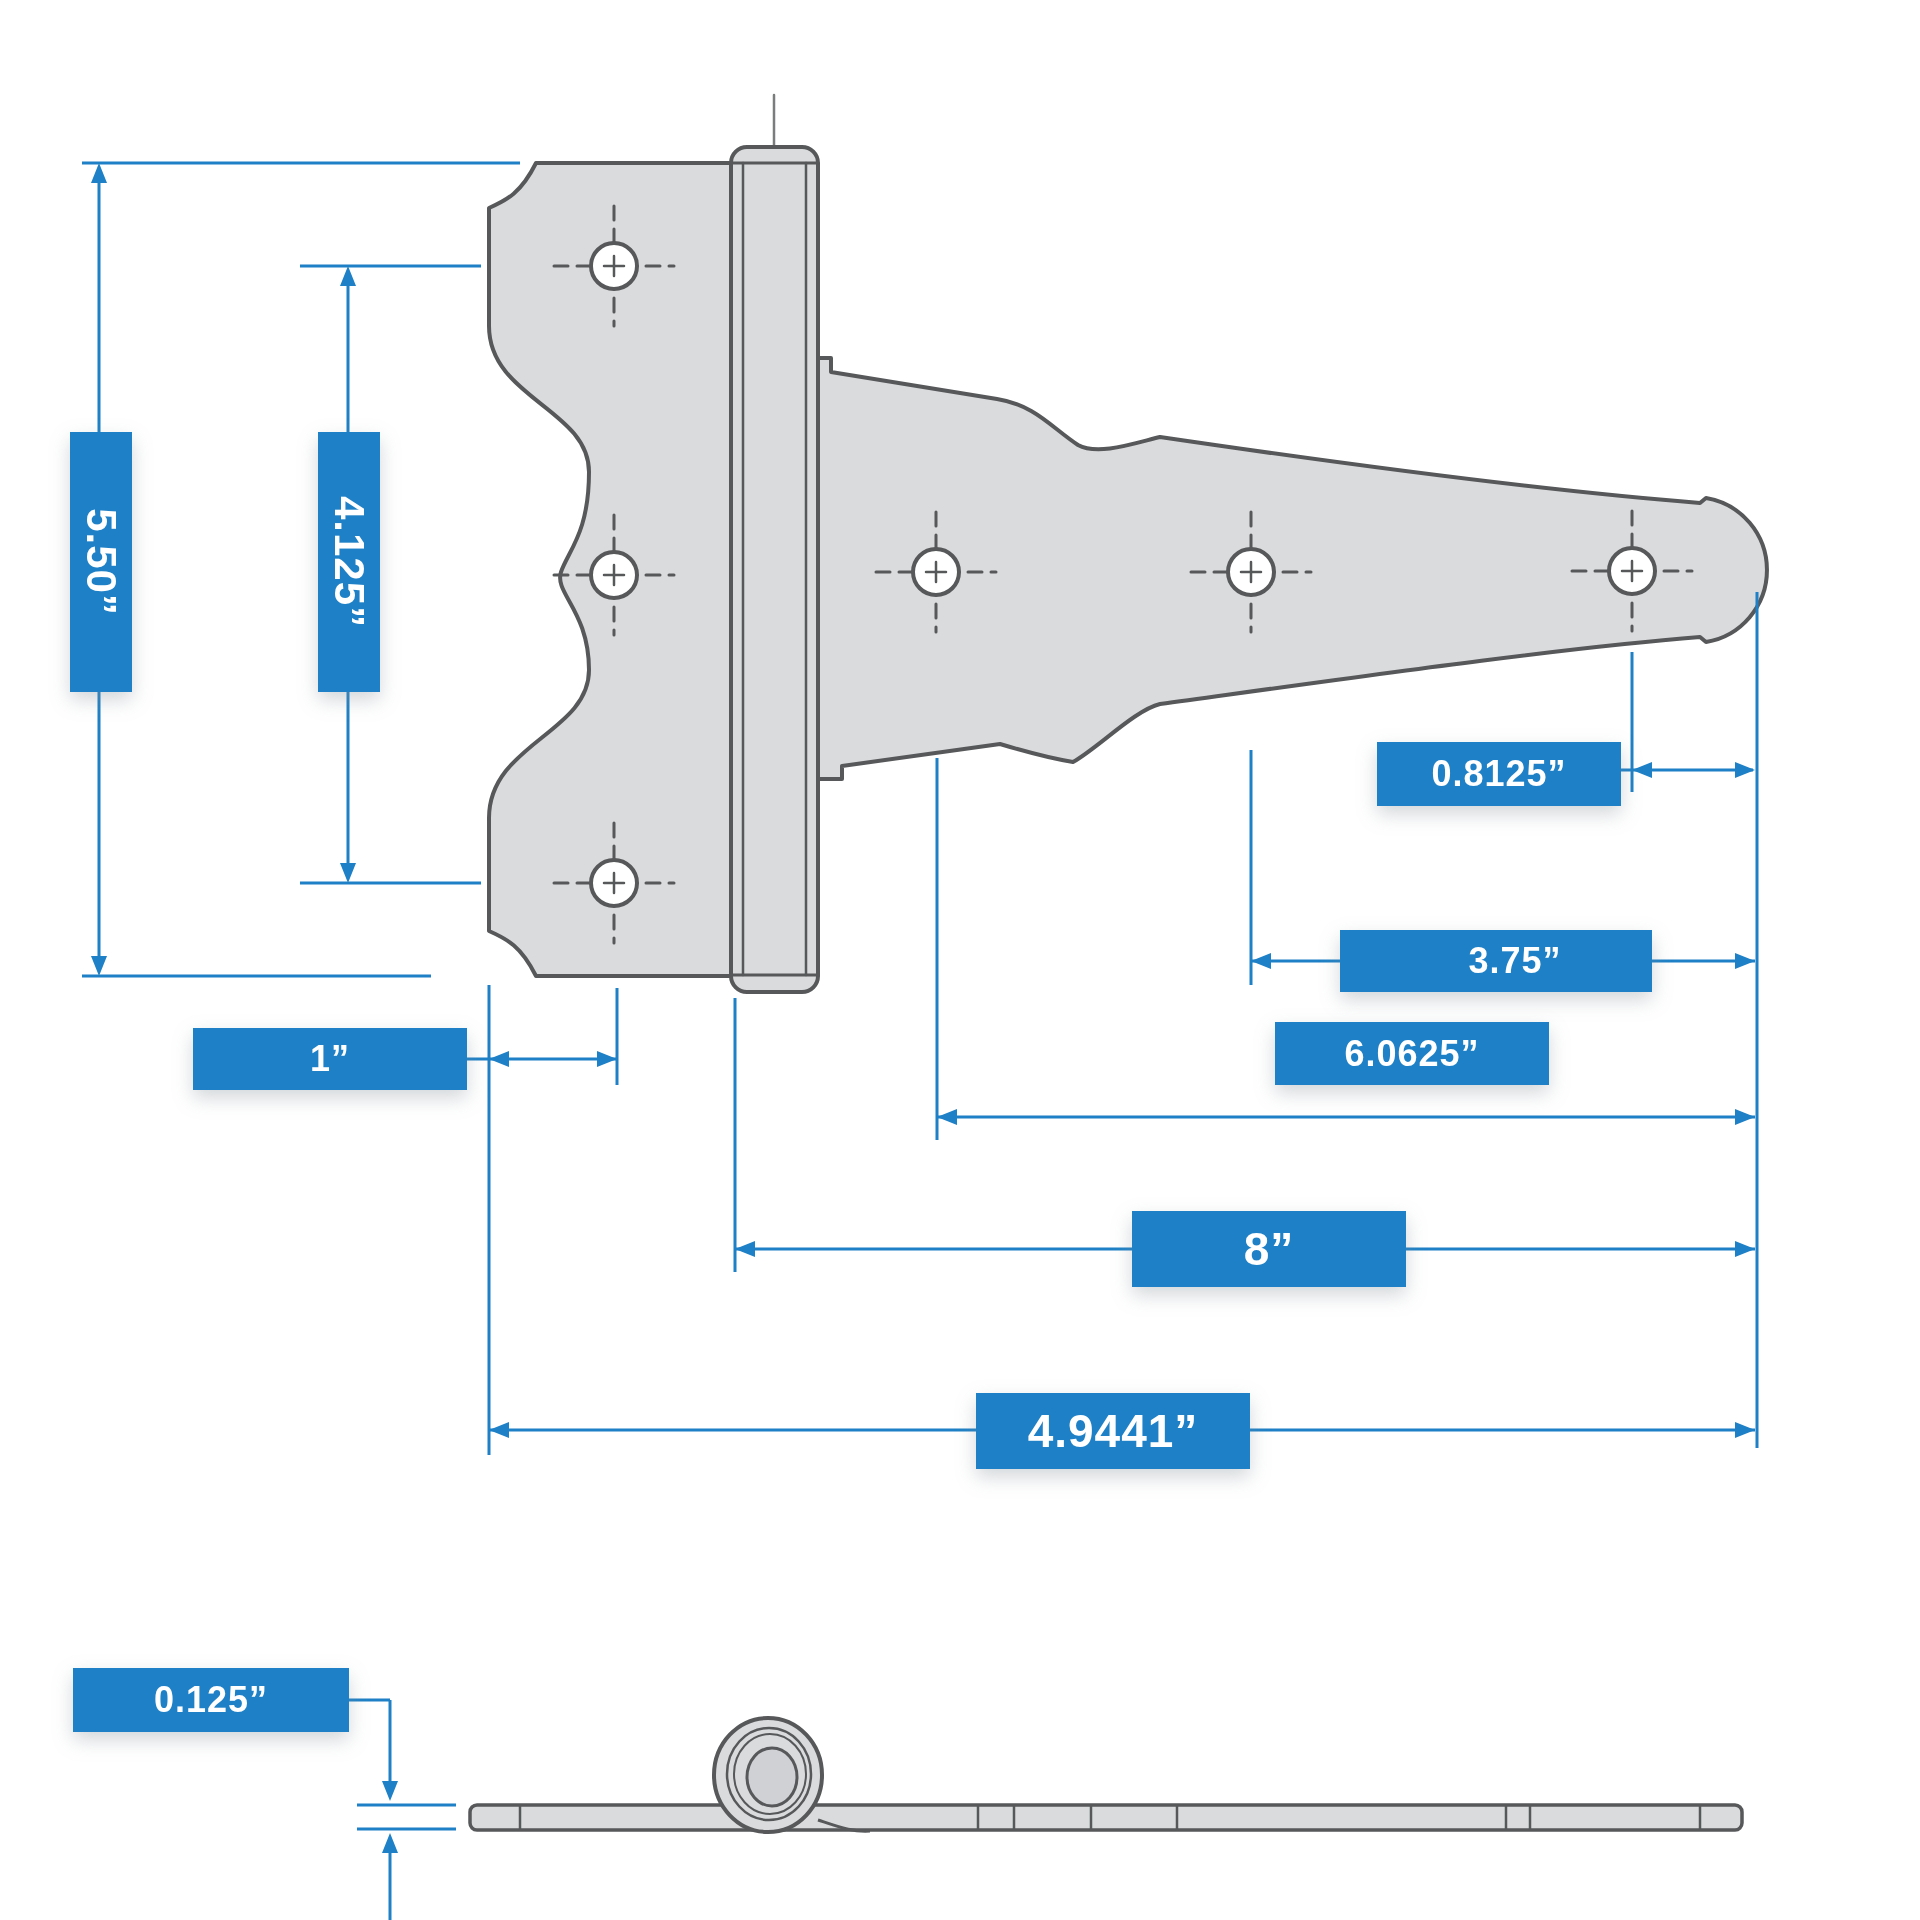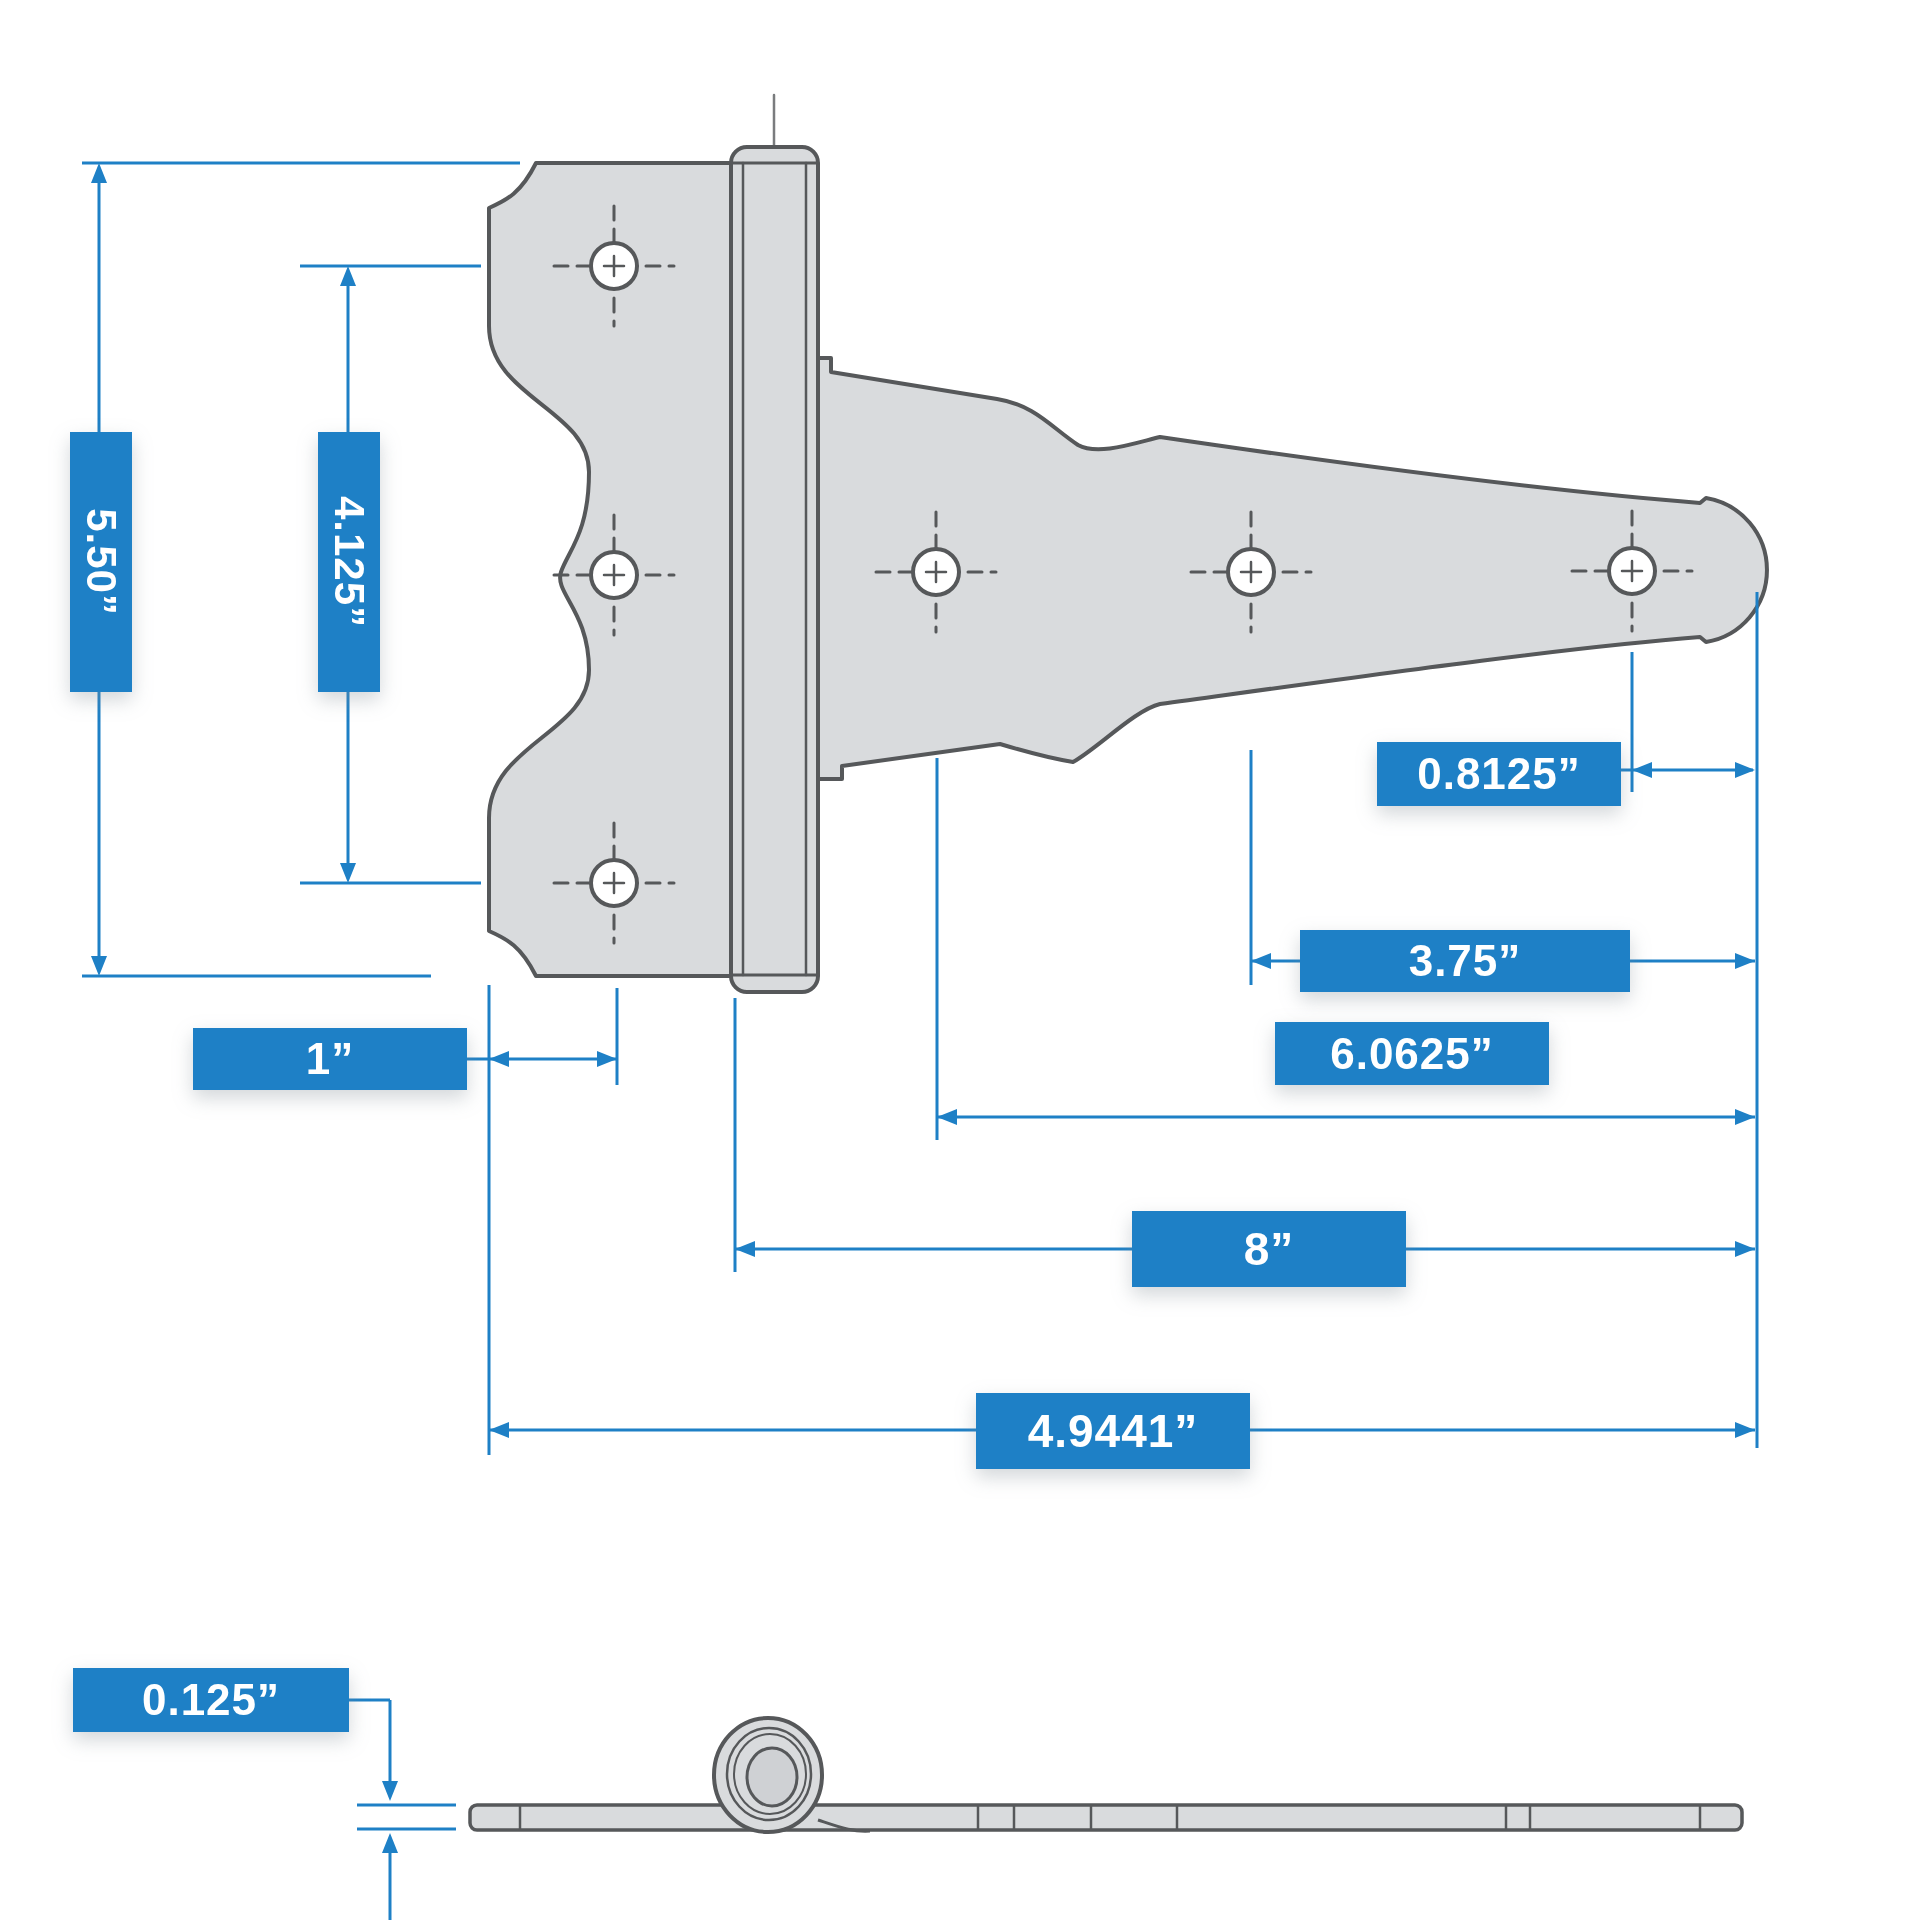--- a/index.html
+++ b/index.html
@@ -10,21 +10,21 @@
   .dim-box{
     position:absolute;
     background:#1E80C6;
     color:#ffffff;
     display:flex;align-items:center;justify-content:center;
     font-weight:bold;font-size:46px;letter-spacing:1px;
     box-shadow:0 8px 18px rgba(130,140,150,0.35);
     user-select:none;
   }
   .dim-box.vert span{transform:rotate(90deg);white-space:nowrap;font-size:42px;}
-  .dim-box.small{font-size:44px;}
+  .dim-box.small{font-size:36px;}
 </style>
 </head>
 <body>
 
 <div class="stage">
 
 <svg width="1920" height="1920" viewBox="0 0 1920 1920">
 
   <g stroke-linejoin="round" stroke-linecap="round">
 
@@ -207,21 +207,21 @@
 </div>
 
 <div class="dim-box vert" style="left:318px;top:432px;width:62px;height:260px;">
   <span>4.125”</span>
 </div>
 
 <div class="dim-box small" style="left:1377px;top:742px;width:244px;height:64px;">
   <span>0.8125”</span>
 </div>
 
-<div class="dim-box small" style="left:1300px;top:930px;width:330px;height:62px;">
+<div class="dim-box small" style="left:1340px;top:930px;width:274px;height:62px;padding-left:38px;">
   <span>3.75”</span>
 </div>
 
 <div class="dim-box small" style="left:193px;top:1028px;width:274px;height:62px;">
   <span>1”</span>
 </div>
 
 <div class="dim-box small" style="left:1275px;top:1022px;width:274px;height:63px;">
   <span>6.0625”</span>
 </div>

